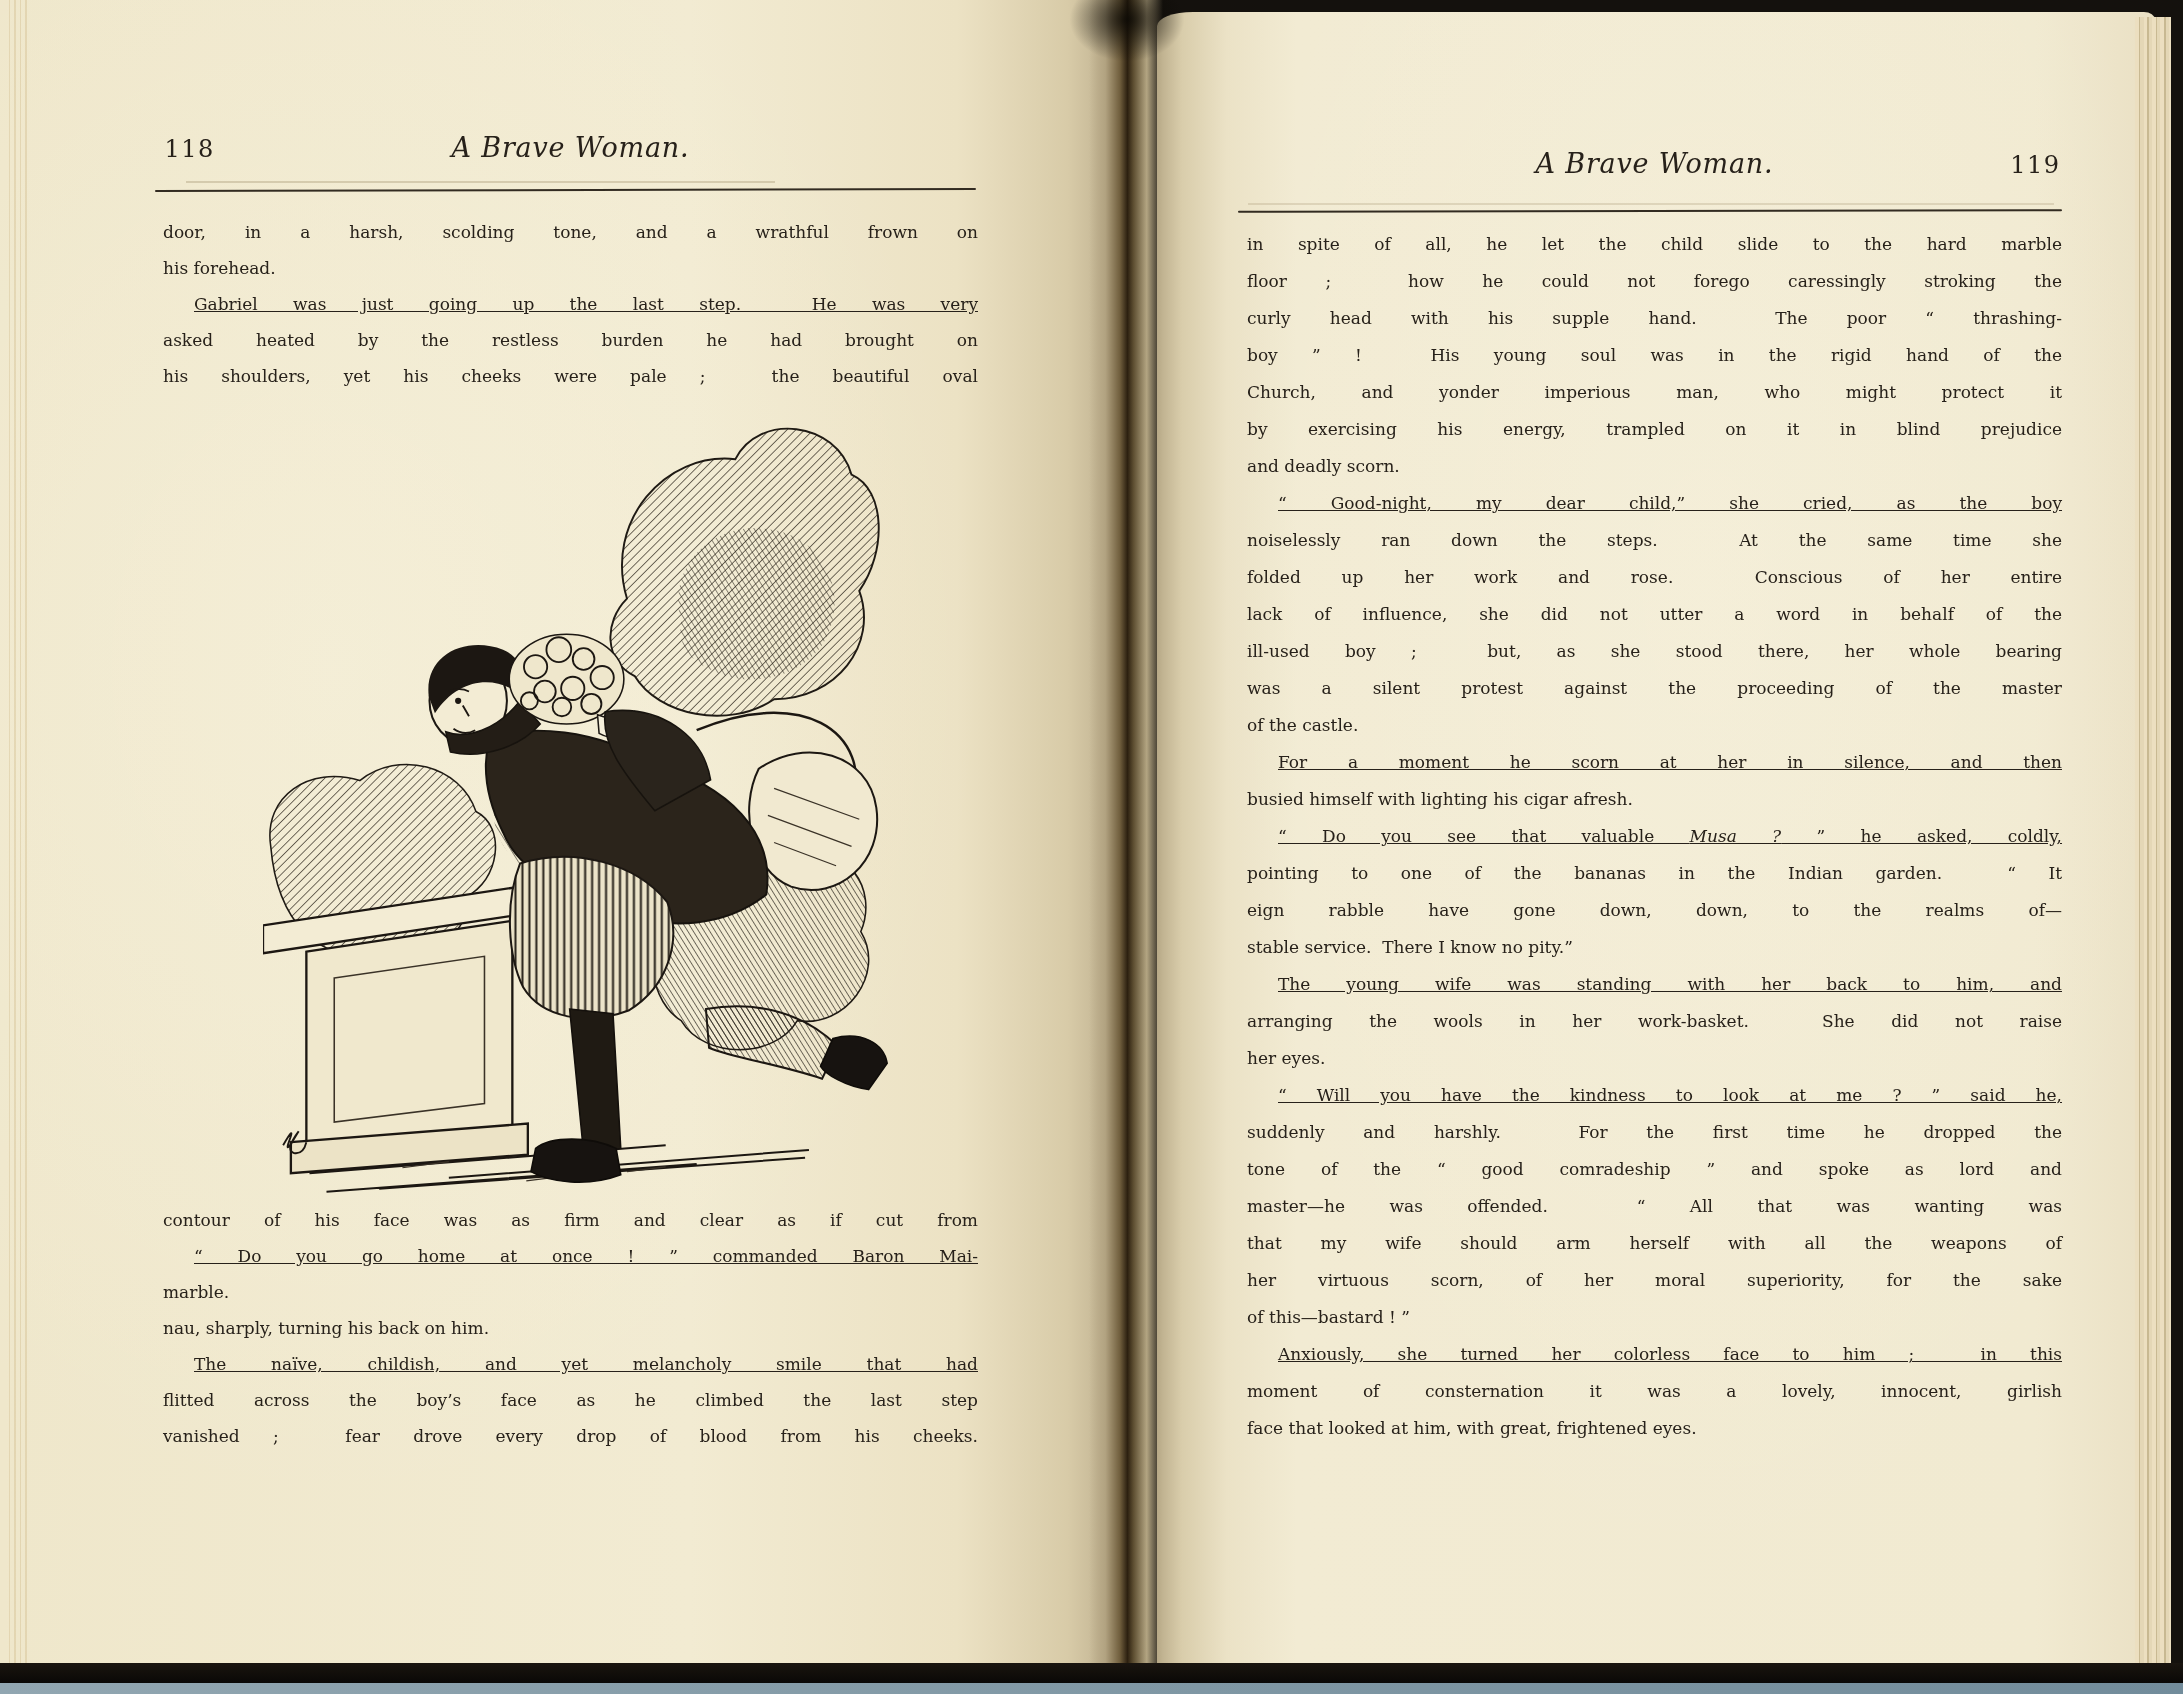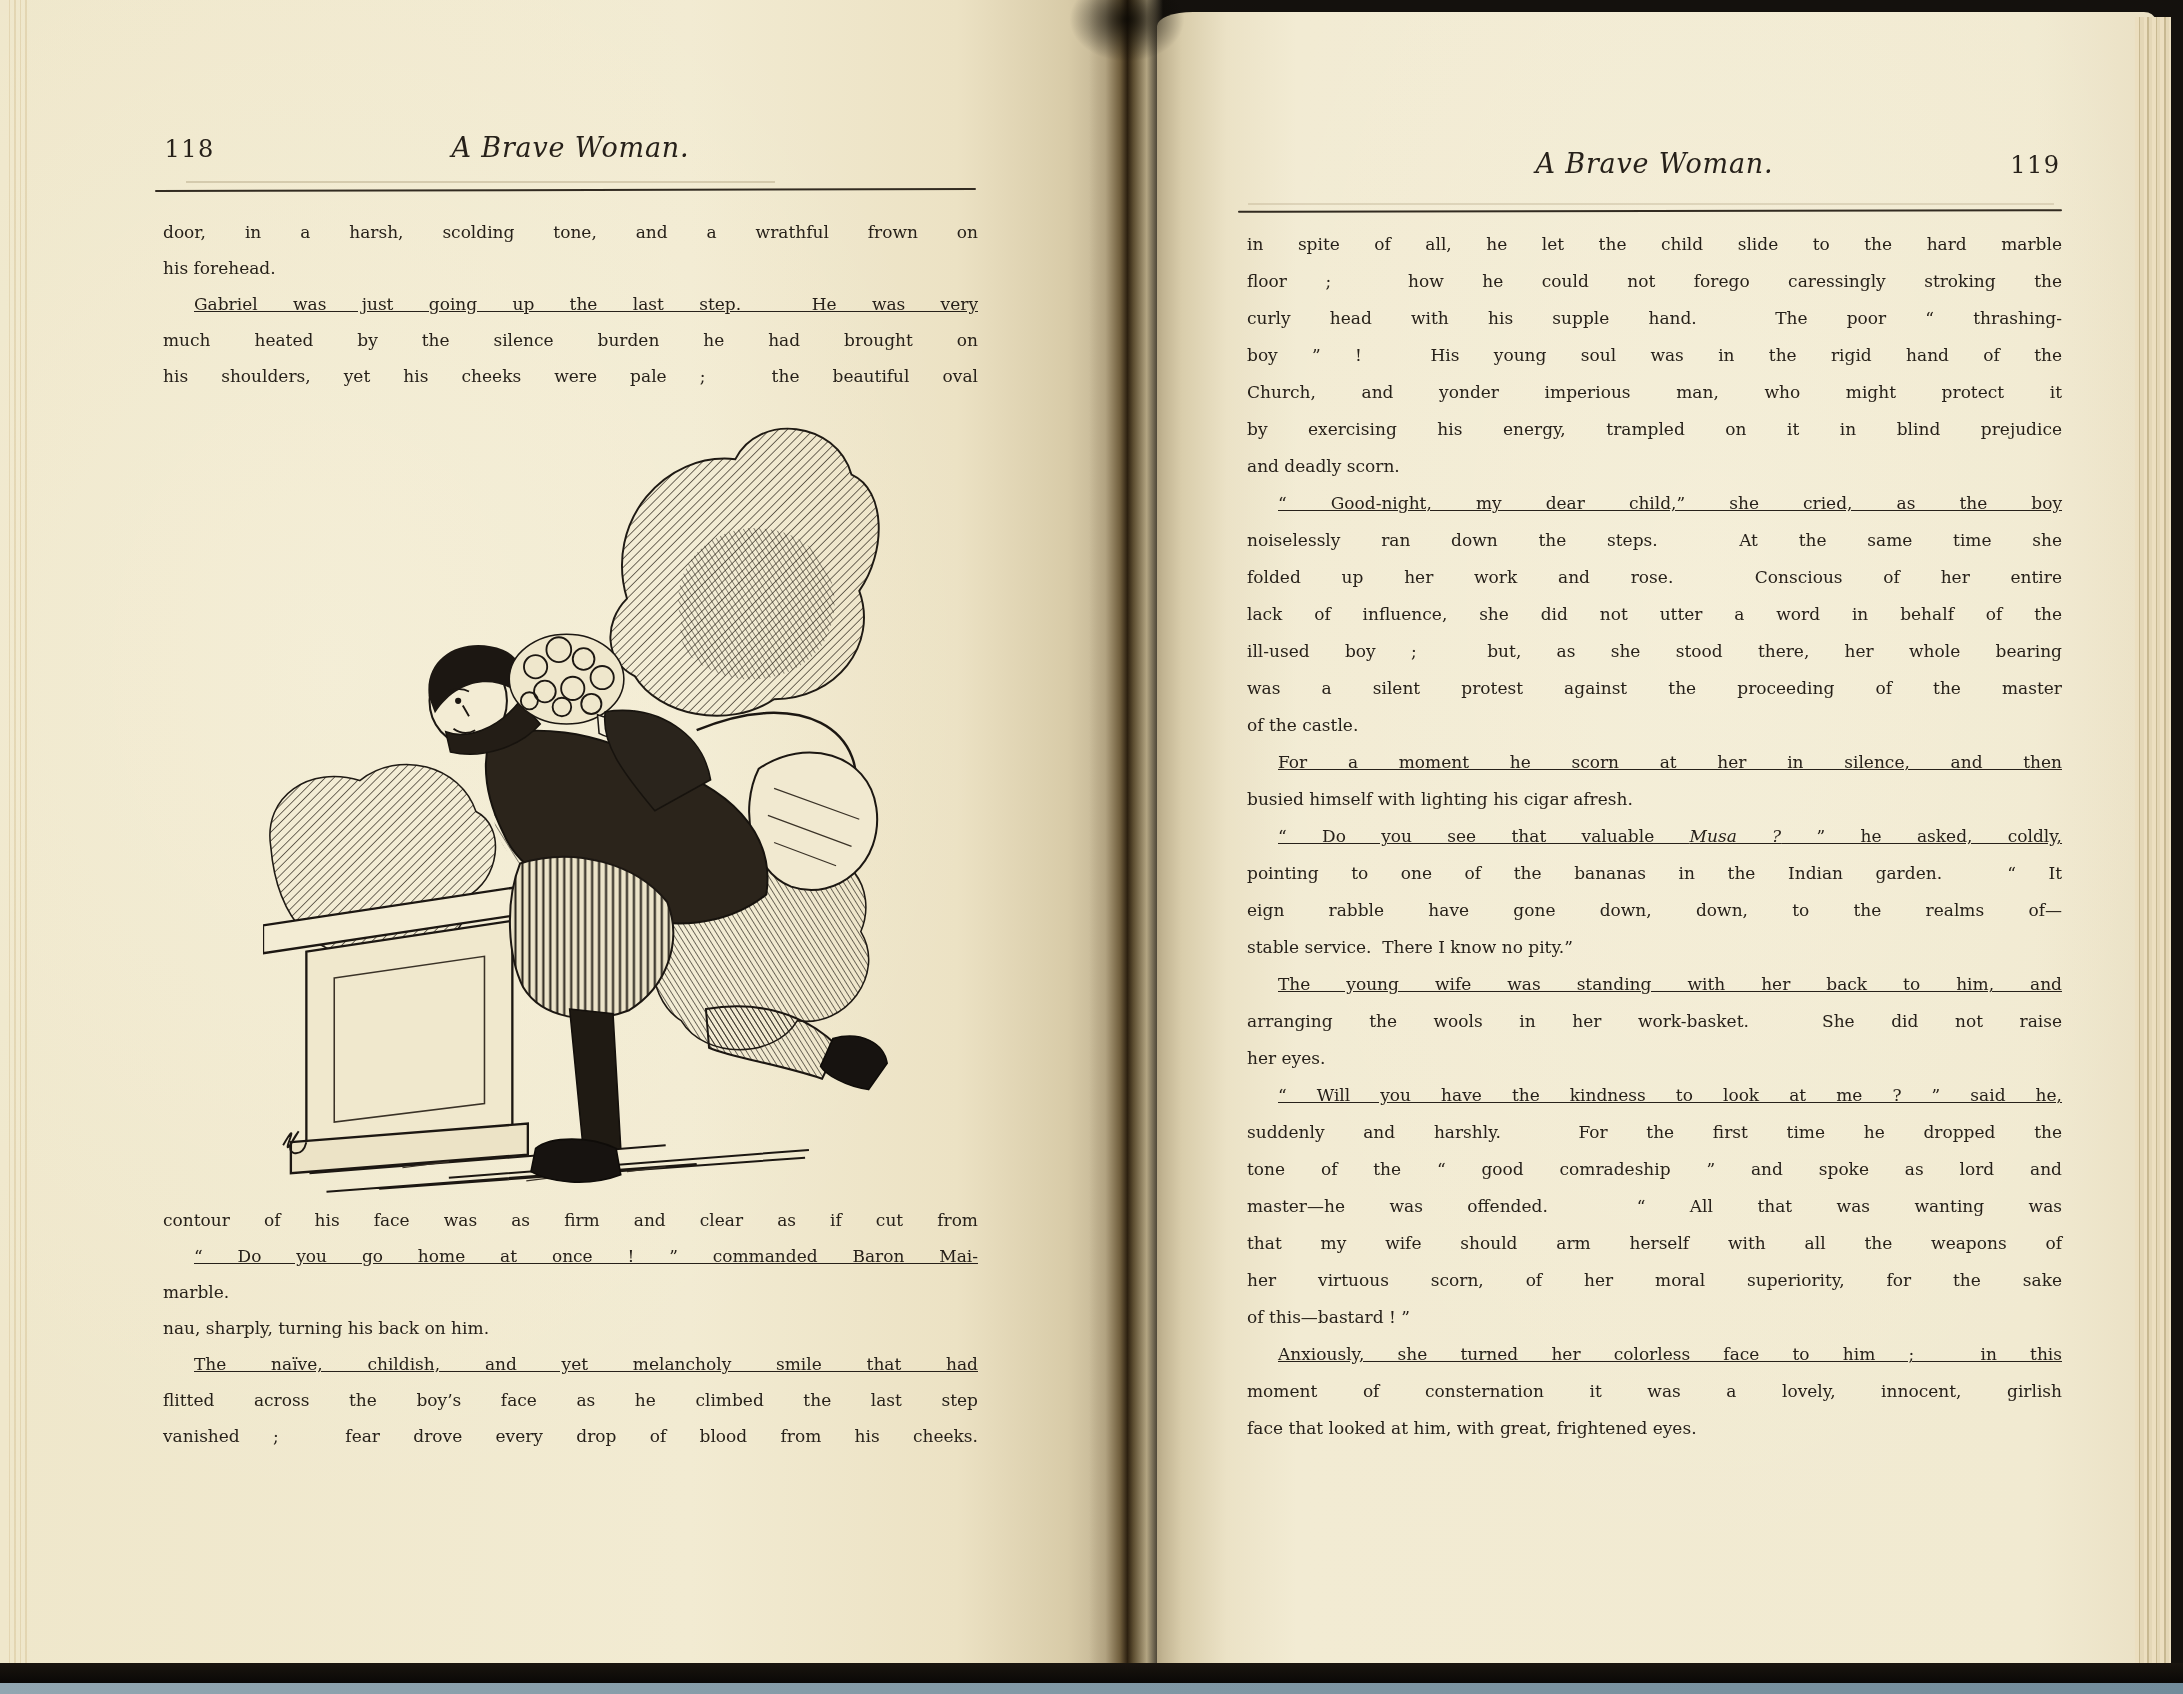--- a/index.html
+++ b/index.html
@@ -91,21 +91,21 @@
       <span class="pn pn-l">118</span>
       <span class="rh">A Brave Woman.</span>
     </div>
     <div class="ghost g-l"></div>
     <div class="rule r-l"></div>
 
     <div class="text tl-top">
         <div class="line j">door, in a harsh, scolding tone, and a wrathful frown on</div>
         <div class="line">his forehead.</div>
         <div class="line j ind">Gabriel was just going up the last step.&nbsp; He was very</div>
-        <div class="line j">much heated by the silence burden he had brought on</div>
+        <div class="line j">asked heated by the restless burden he had brought on</div>
         <div class="line j">his shoulders, yet his cheeks were pale ;&nbsp; the beautiful oval</div>
       </div>
 
     <svg class="illus" viewBox="0 0 820 1075" xmlns="http://www.w3.org/2000/svg">
       <defs>
         <pattern id="h1" width="8" height="8" patternUnits="userSpaceOnUse" patternTransform="rotate(45)">
           <line x1="0" y1="0" x2="0" y2="8" stroke="#2a241b" stroke-width="1.7"></line>
         </pattern>
         <pattern id="h2" width="6" height="6" patternUnits="userSpaceOnUse" patternTransform="rotate(-32)">
           <line x1="0" y1="0" x2="0" y2="6" stroke="#211c14" stroke-width="1.6"></line>

